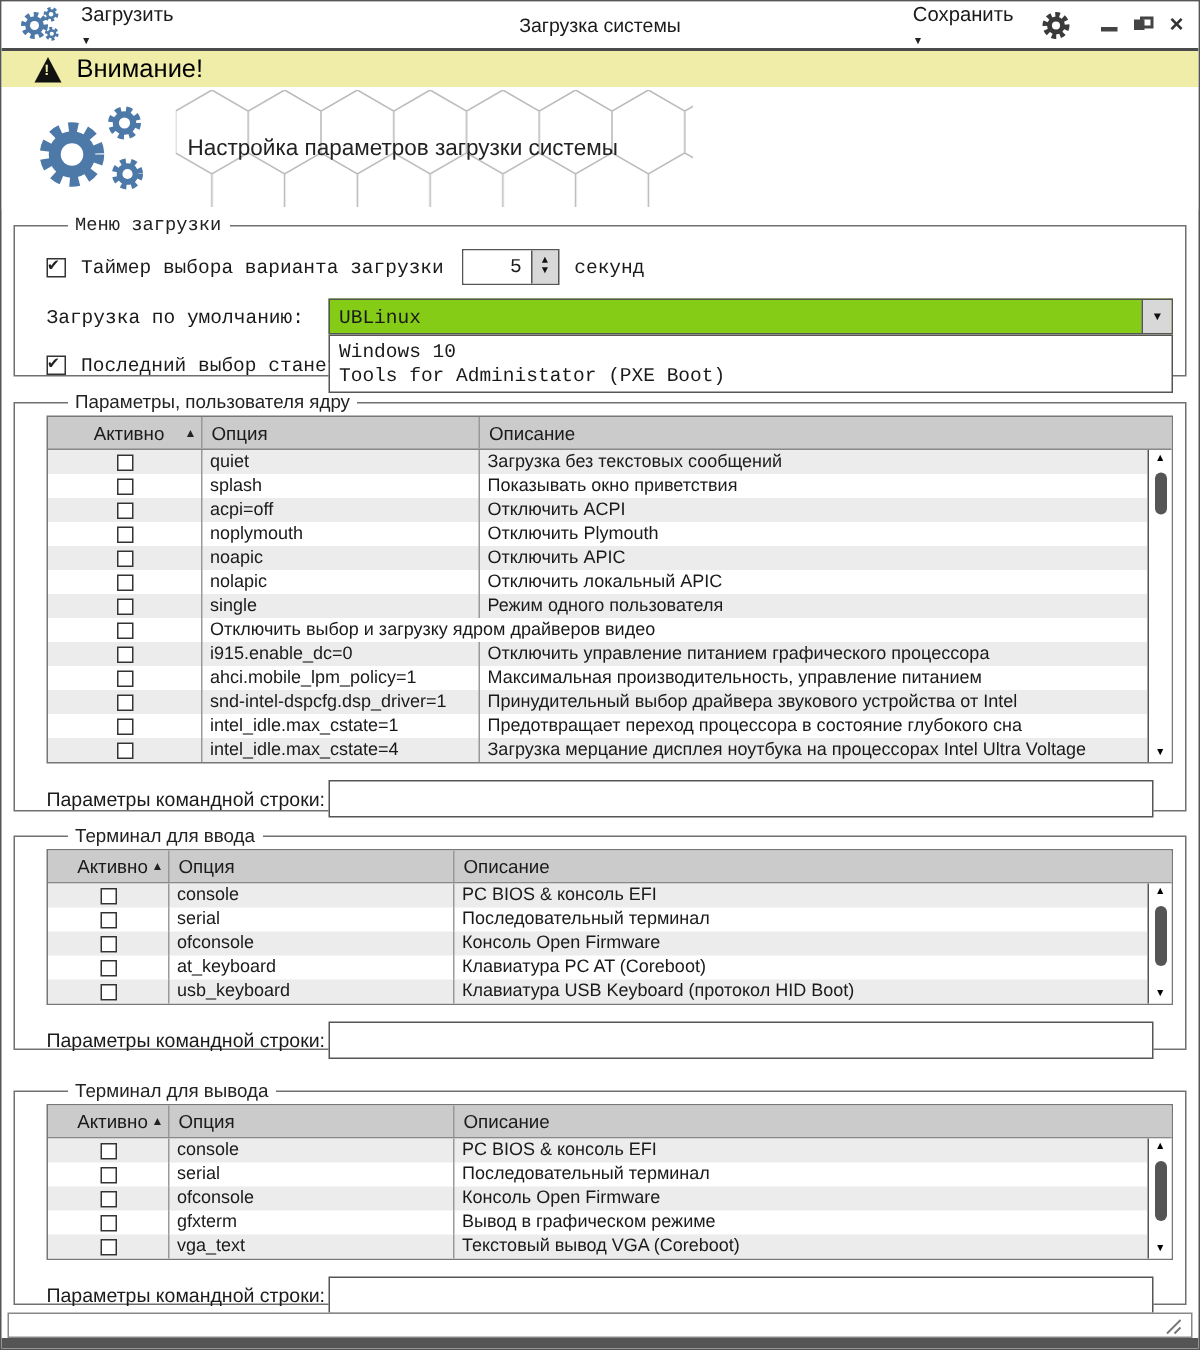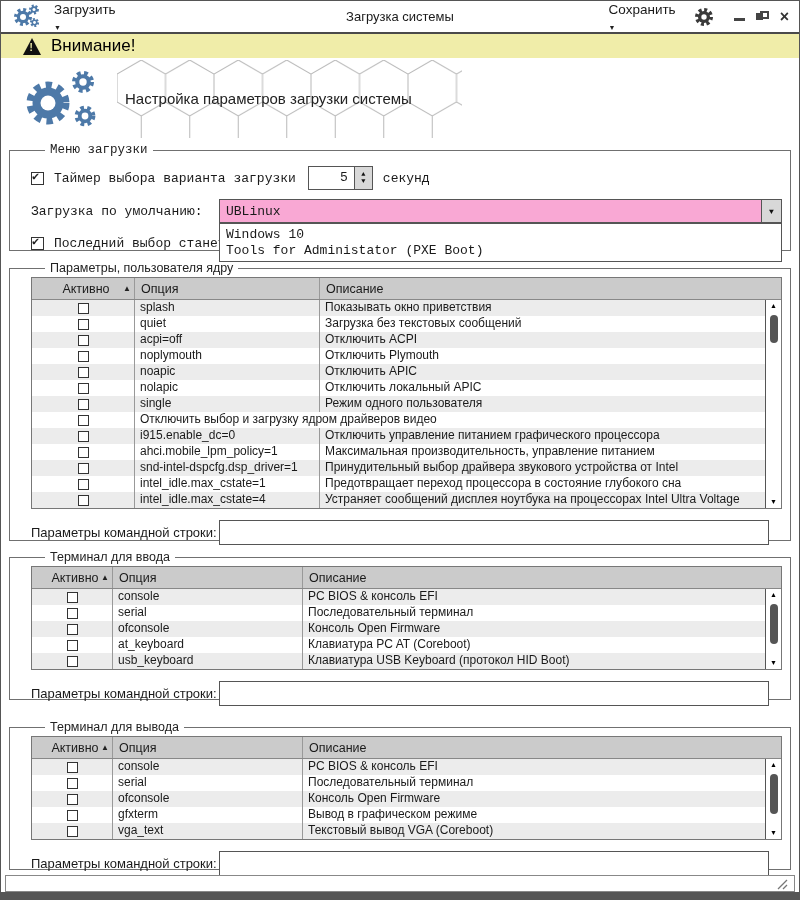--- a/index.html
+++ b/index.html
@@ -48,21 +48,21 @@
   .cb-gap { margin-right:10px; }
 
   .timer-row { margin-top:6px; height:26px; gap:0; }
   .timer-row .lbl { margin-right:8px; }
   .spin { display:inline-flex; height:24px; border:1px solid #555; margin:0 10px 0 4px; }
   .spin-val { width:45px; text-align:right; padding:3px 6px 0 0; font-size:13px; background:#fff; }
   .spin-btns { width:18px; background:#d8d8d8; border-left:1px solid #555; display:flex; flex-direction:column; align-items:center; justify-content:center; }
   .spin-btns span { font-size:7px; line-height:7px; color:#111; }
 
   .combo-row { margin-top:8px; height:24px; }
-  .combo { position:relative; flex:1; height:24px; border:1px solid #555; background:#f9a8d4; display:flex; align-items:center; }
+  .combo { position:relative; flex:1; height:24px; border:1px solid #555; background:#84cc16; display:flex; align-items:center; }
   .combo-val { flex:1; font-size:13px; padding-left:6px; }
   .combo-btn { width:20px; height:100%; background:#d8d8d8; border-left:1px solid #555; display:flex; align-items:center; justify-content:center; font-size:8px; color:#111; }
   .popup { position:absolute; z-index:10; top:23px; left:-1px; right:-1px; background:#fff; border:1px solid #555; padding:2px 0 3px; }
   .popup .opt { font-size:13px; padding:1px 6px; height:16px; line-height:15px; white-space:nowrap; }
 
   .check-row { margin-top:10px; height:20px; }
 
   
   .table { position:relative; border:1px solid #777; background:#fff; }
   .thead { display:flex; height:22px; background:#cbcbcb; border-bottom:1px solid #888; }
@@ -221,36 +221,36 @@
         </div>
         <div class="th c2">Опция</div>
         <div class="th c3">Описание</div>
       </div>
       <div class="tbody">
 
           <div class="trow">
             <div class="td c1 cbc">
               <span class="cb"></span>
             </div>
+            <div class="td c2">quiet</div>
+            <div class="td c3">Загрузка без текстовых сообщений</div>
+          </div>
+
+          <div class="trow">
+            <div class="td c1 cbc">
+              <span class="cb"></span>
+            </div>
             <div class="td c2">splash</div>
             <div class="td c3">Показывать окно приветствия</div>
           </div>
 
           <div class="trow">
             <div class="td c1 cbc">
               <span class="cb"></span>
             </div>
-            <div class="td c2">quiet</div>
-            <div class="td c3">Загрузка без текстовых сообщений</div>
-          </div>
-
-          <div class="trow">
-            <div class="td c1 cbc">
-              <span class="cb"></span>
-            </div>
             <div class="td c2">acpi=off</div>
             <div class="td c3">Отключить ACPI</div>
           </div>
 
           <div class="trow">
             <div class="td c1 cbc">
               <span class="cb"></span>
             </div>
             <div class="td c2">noplymouth</div>
             <div class="td c3">Отключить Plymouth</div>
@@ -317,21 +317,21 @@
             </div>
             <div class="td c2">intel_idle.max_cstate=1</div>
             <div class="td c3">Предотвращает переход процессора в состояние глубокого сна</div>
           </div>
 
           <div class="trow">
             <div class="td c1 cbc">
               <span class="cb"></span>
             </div>
             <div class="td c2">intel_idle.max_cstate=4</div>
-            <div class="td c3">Устраняет сообщений дисплея ноутбука на процессорах Intel Ultra Voltage</div>
+            <div class="td c3">Загрузка мерцание дисплея ноутбука на процессорах Intel Ultra Voltage</div>
           </div>
         </div>
       <div class="vscroll">
         <span class="sarrow">▲</span>
         <span class="sthumb"></span>
         <span class="sarrow down">▼</span>
       </div>
     </div>
     <div class="cmdrow">
       <span class="lbl w188">Параметры командной строки:</span>

